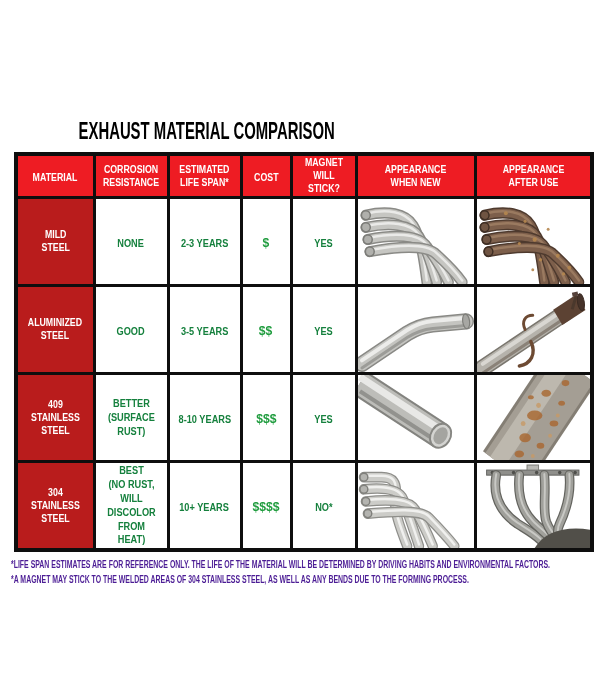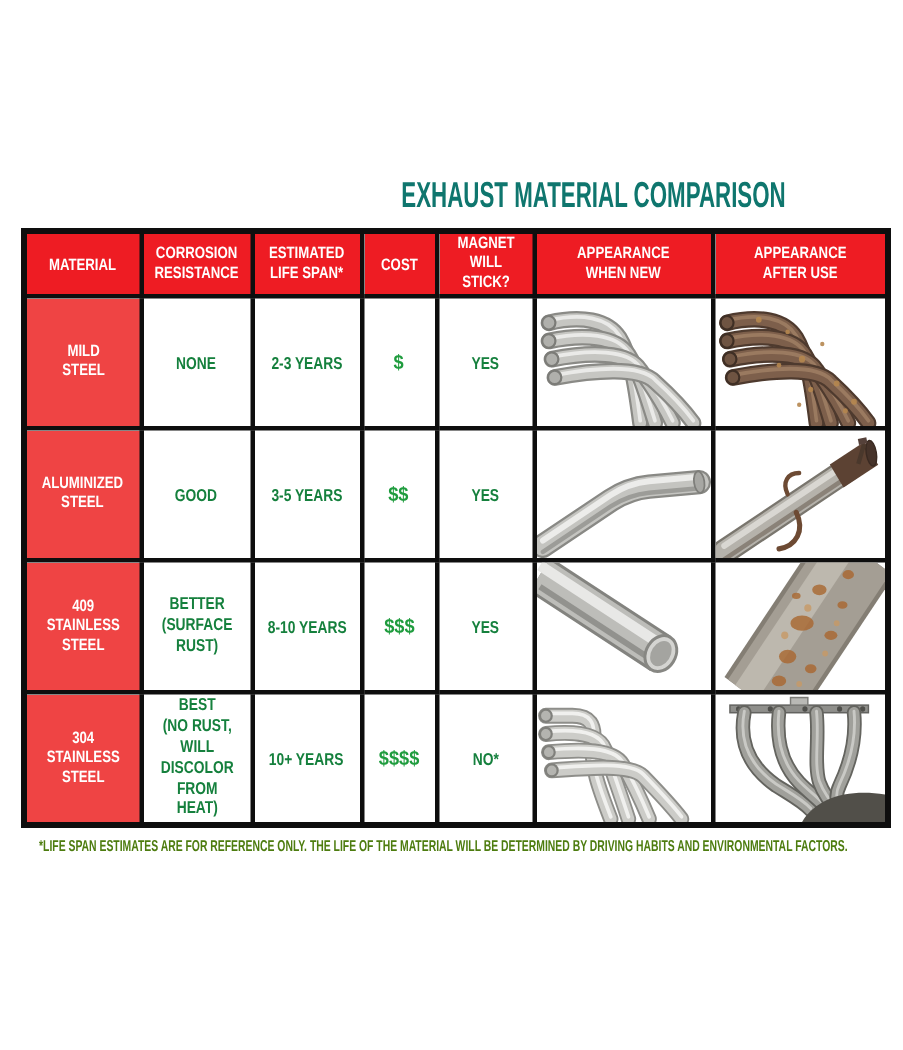--- a/index.html
+++ b/index.html
@@ -2,47 +2,47 @@
 <html><head>
 <meta charset="utf-8">
 <style>
   * { box-sizing: border-box; }
   html,body { margin:0; padding:0; background:#ffffff; }
   .page {
     position:relative; width:602px; height:700px; background:#ffffff;
     font-family:"Liberation Sans", sans-serif; overflow:hidden;
   }
   .title {
-    position:absolute; top:119px; left:0; width:602px; text-align:right;
-    font-weight:bold; font-size:24px; color:#0f766e; line-height:1;
+    position:absolute; top:119px; left:0; width:602px; text-align:left;
+    font-weight:bold; font-size:24px; color:#000000; line-height:1;
   }
   .sq { display:inline-block; transform:scaleX(0.62); transform-origin:center; white-space:nowrap; }
   table.cmp {
     position:absolute; top:152px; left:14px; border-collapse:collapse; table-layout:fixed;
     width:576px; background:#ffffff; border:4px solid #0e0e0e;
   }
   table.cmp th, table.cmp td {
     border:3px solid #0e0e0e; padding:0; text-align:center; vertical-align:middle; overflow:hidden;
   }
   .ct { display:inline-block; transform:scaleX(0.8); transform-origin:center;
         white-space:pre-line; line-height:1.2; }
   tr.hdr th { background:#ee1c23; color:#ffffff; height:40px; font-weight:bold; }
   tr.hdr .ct { font-size:11px; }
   tr.datarow td { height:85px; }
-  td.mat { background:#ef4444; color:#ffffff; font-weight:bold; }
+  td.mat { background:#b91c1c; color:#ffffff; font-weight:bold; }
   td.mat .ct { font-size:11px; }
   td.val { color:#15803d; font-weight:bold; }
   td.val .ct { font-size:11.5px; }
   td.cost { color:#1f9c3e; font-weight:bold; }
   td.cost .ct { font-size:13.5px; transform:scaleX(0.9); }
   td.photo { padding:0; background:#ffffff; }
   td.photo svg { display:block; width:100%; height:85px; }
   .foot {
-    position:absolute; left:26px; top:557px; width:575px;
-    font-weight:bold; color:#4d7c0f;
+    position:absolute; left:11px; top:557px; width:575px;
+    font-weight:bold; color:#4c1d95;
   }
   .foot .line { font-size:10.5px; line-height:15px; }
   .foot .sq { transform:scaleX(0.66); transform-origin:left center; }
 </style>
 </head>
 <body>
 
 <div class="page">
 
   <div class="title">
@@ -327,15 +327,16 @@
           </g>
           <path d="M60,84 C70,68 92,62 118,66 L118,84 Z" fill="#514f49"></path>
         </svg>
       </td>
     </tr>
   </tbody>
     </table>
 
   <div class="foot">
     <div class="line"><span class="sq">*LIFE SPAN ESTIMATES ARE FOR REFERENCE ONLY. THE LIFE OF THE MATERIAL WILL BE DETERMINED BY DRIVING HABITS AND ENVIRONMENTAL FACTORS.</span></div>
+    <div class="line"><span class="sq">*A MAGNET MAY STICK TO THE WELDED AREAS OF 304 STAINLESS STEEL, AS WELL AS ANY BENDS DUE TO THE FORMING PROCESS.</span></div>
   </div>
 
 </div>
 
 </body></html>

